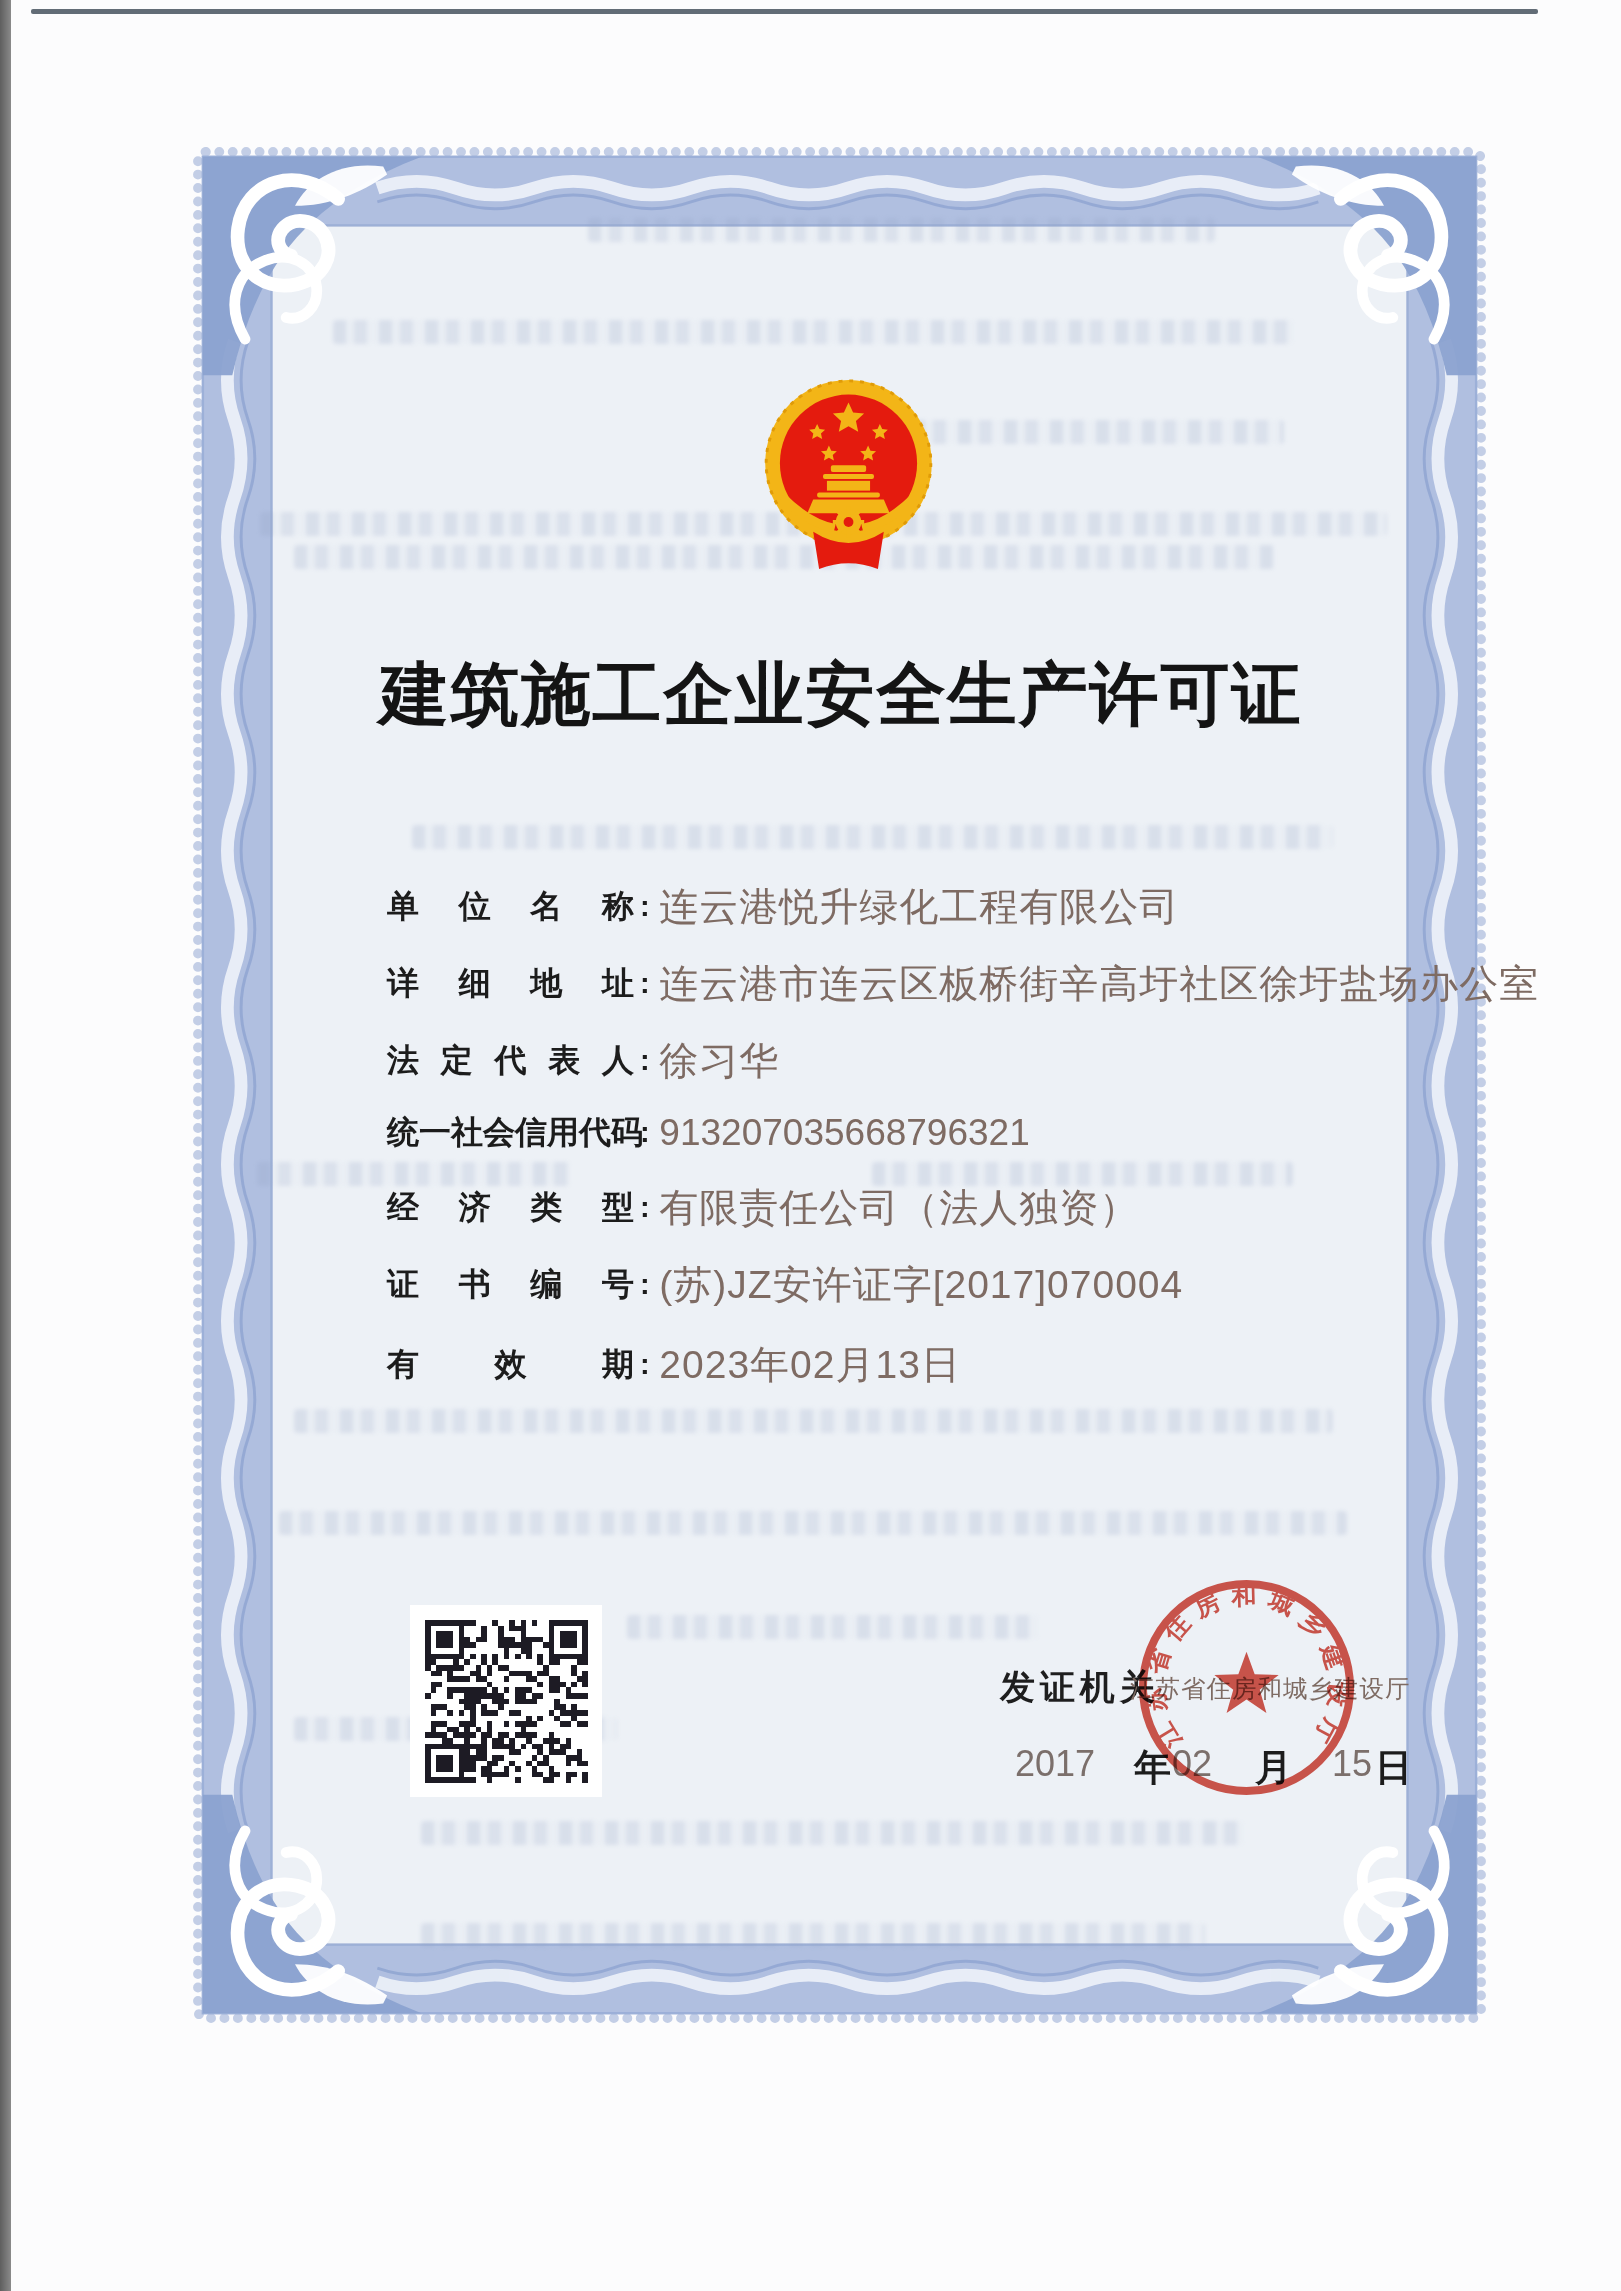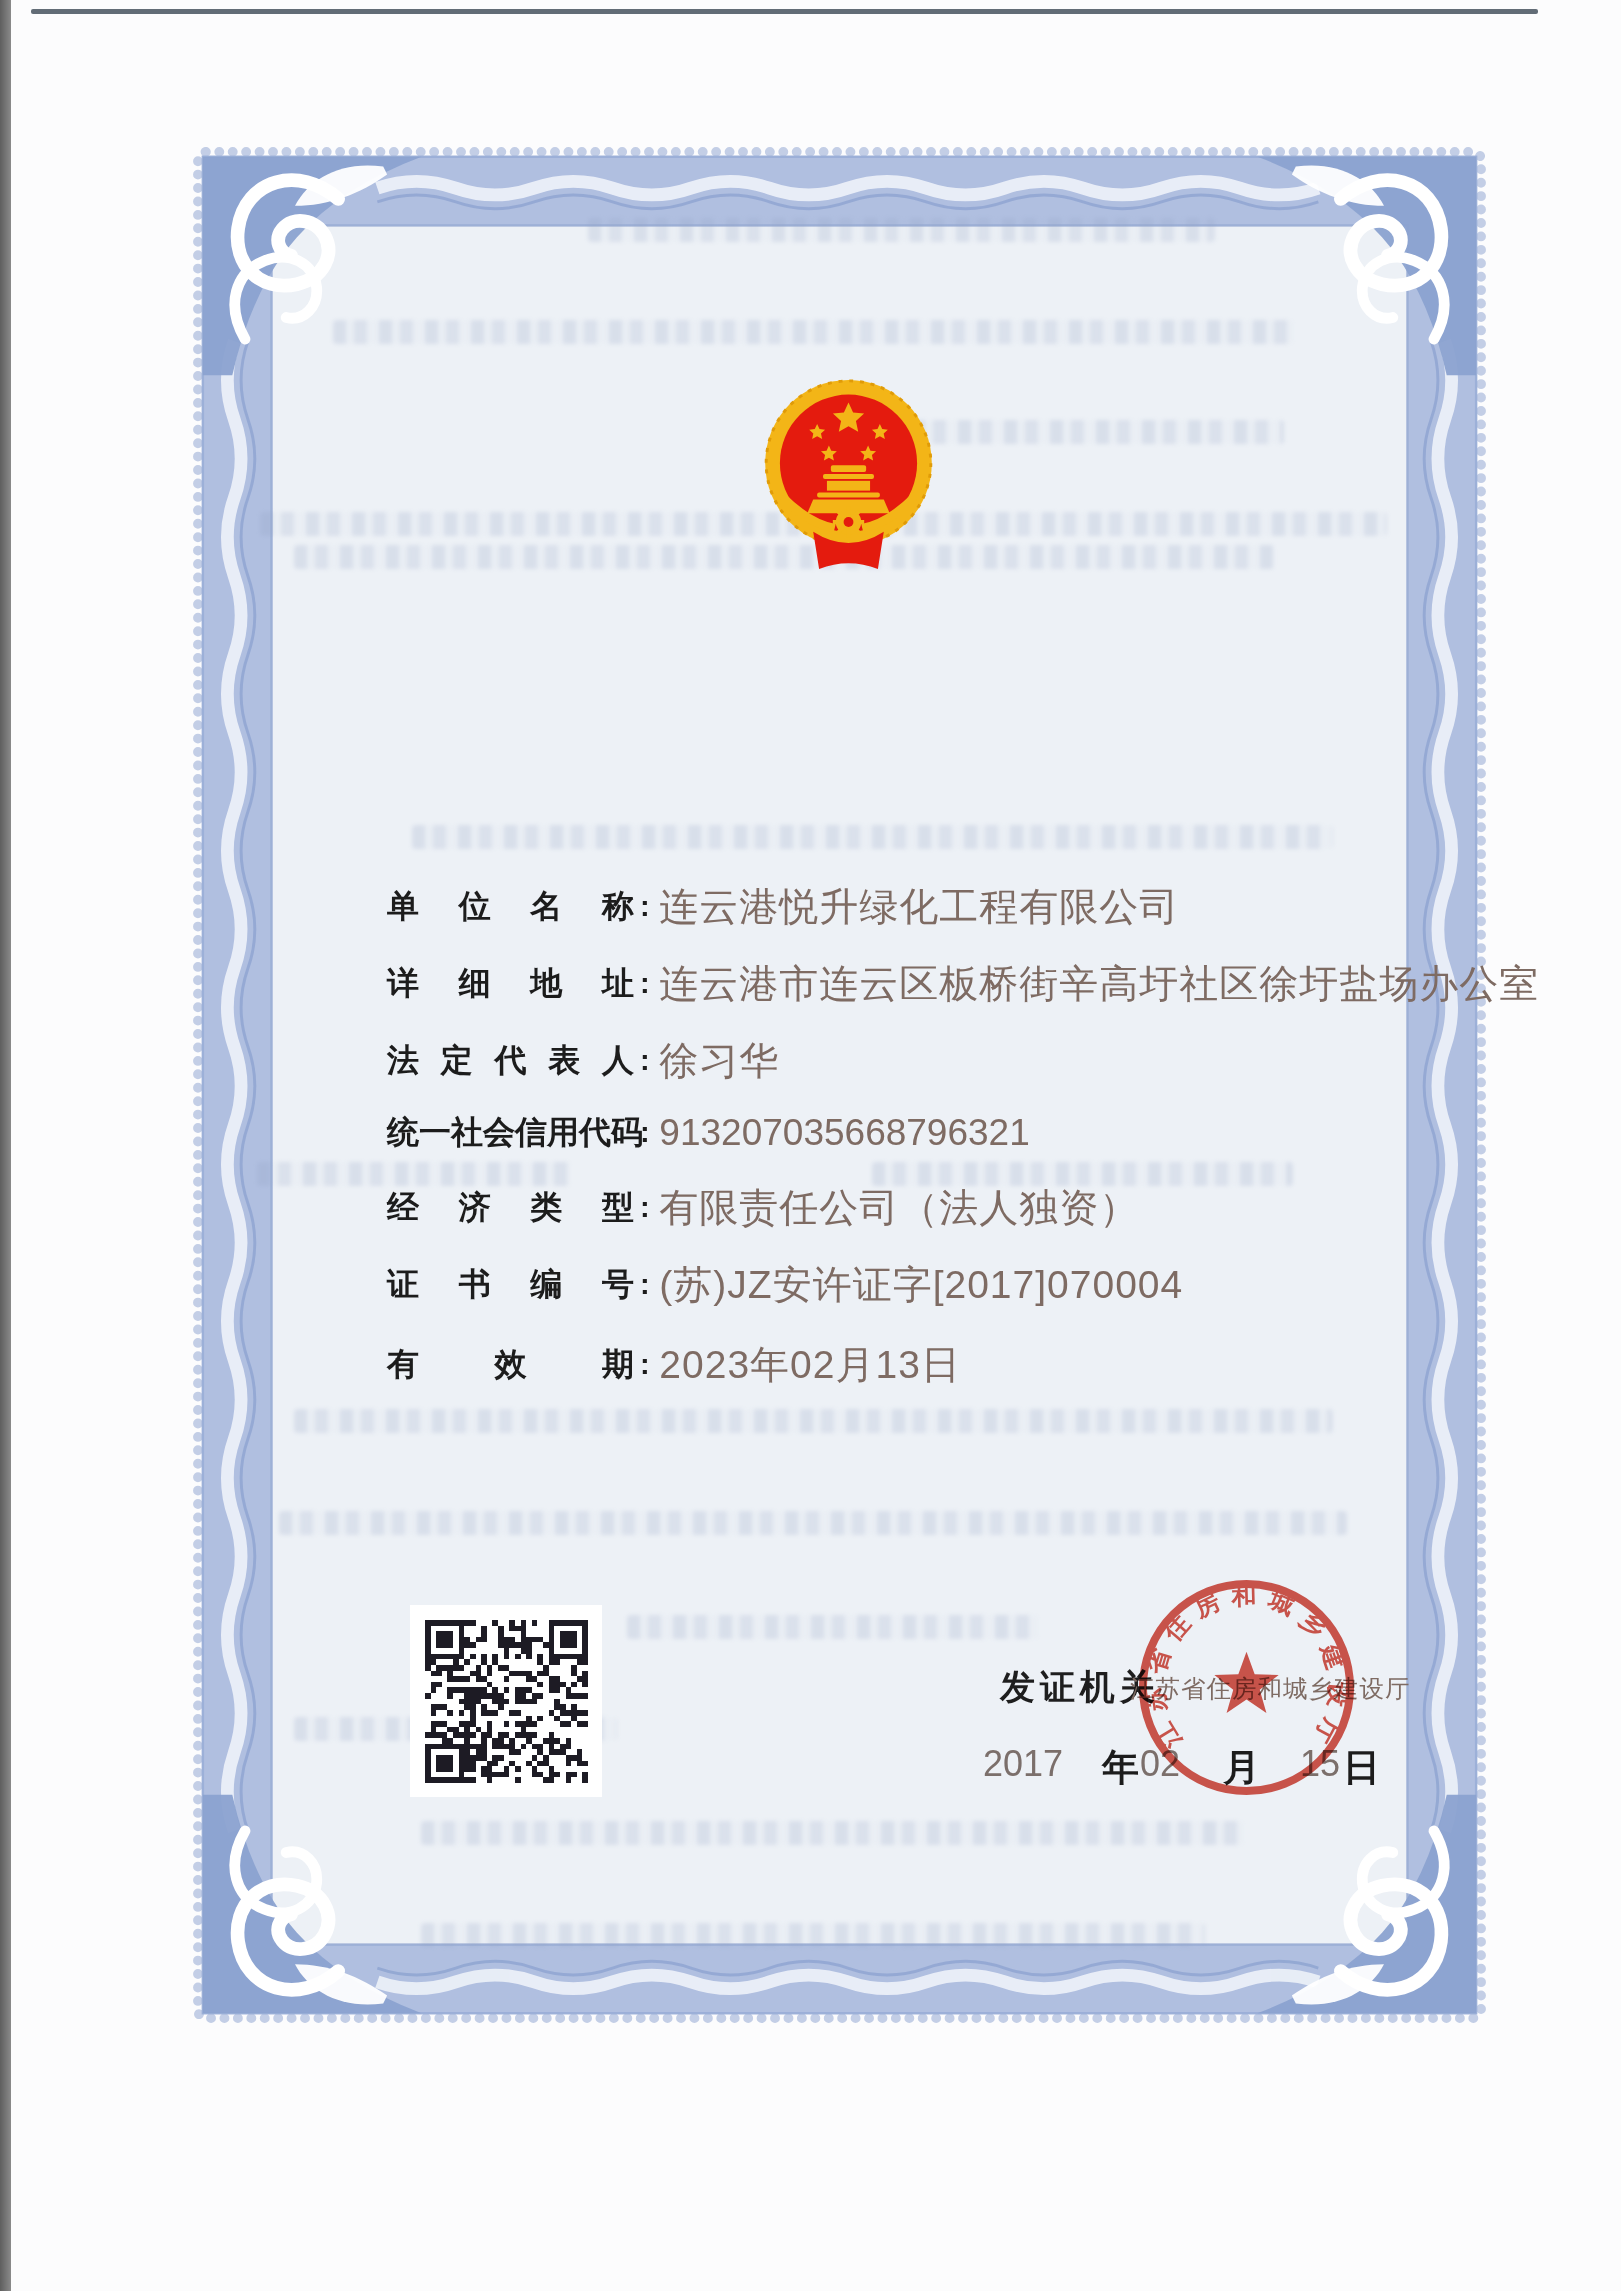--- a/index.html
+++ b/index.html
@@ -30,21 +30,21 @@
   .row .colon{display:inline-block;vertical-align:middle;margin:0 9.8px 0 5.9px;
         font-size:29px;font-weight:bold;color:#1c1c1c;}
   .row .val{display:inline-block;vertical-align:middle;font-size:39px;color:#7e6b63;
         letter-spacing:1px;}
   .row.r4 .val{font-size:37px;letter-spacing:0;}
   
   .issuer-label{position:absolute;left:970px;top:1664px;font-size:35px;font-weight:bold;
         color:#1e1e1e;letter-spacing:4.9px;white-space:nowrap;margin-left:30px;}
   .issuer-value{position:absolute;left:1130px;top:1672px;font-size:24.5px;color:#7e6b63;
         letter-spacing:1px;white-space:nowrap;z-index:2;}
-  .dt{position:absolute;top:1743px;white-space:nowrap;}
+  .dt{position:absolute;top:1743px;white-space:nowrap;margin-left:32px;}
   .dt.blank{font-size:36px;color:#7b6f6b;}
   .dt.unit{font-size:37px;font-weight:bold;color:#1c1c1c;}
   
   .qrbox{position:absolute;left:410px;top:1605px;width:192px;height:192px;background:#ffffff;
         display:flex;align-items:center;justify-content:center;}
   
   .seal{position:absolute;left:1127px;top:1568px;width:239px;height:239px;z-index:5;
         mix-blend-mode:multiply;opacity:.85;}
 </style>
 </head>
@@ -136,20 +136,21 @@
         <line x1="72" y1="150" x2="104" y2="150"></line>
         <line x1="77" y1="139" x2="99" y2="161"></line>
         <line x1="99" y1="139" x2="77" y2="161"></line>
       </g>
       <path d="M22,120 Q50,148 75,152 L73,160 Q44,156 18,128 Z"></path>
       <path d="M154,120 Q126,148 101,152 L103,160 Q132,156 158,128 Z"></path>
     </g>
     <circle cx="88" cy="150" r="5" fill="#e41b0e"></circle>
   </svg>
 
+  <div class="title">建筑施工企业安全生产许可证</div>
 
   <div class="row" style="top:880px">
     <span class="lbl">
         <span>单</span>
         <span>位</span>
         <span>名</span>
         <span>称</span>
       </span><span class="colon">:</span><span class="val">连云港悦升绿化工程有限公司</span>
   </div>
   <div class="row" style="top:957px">

